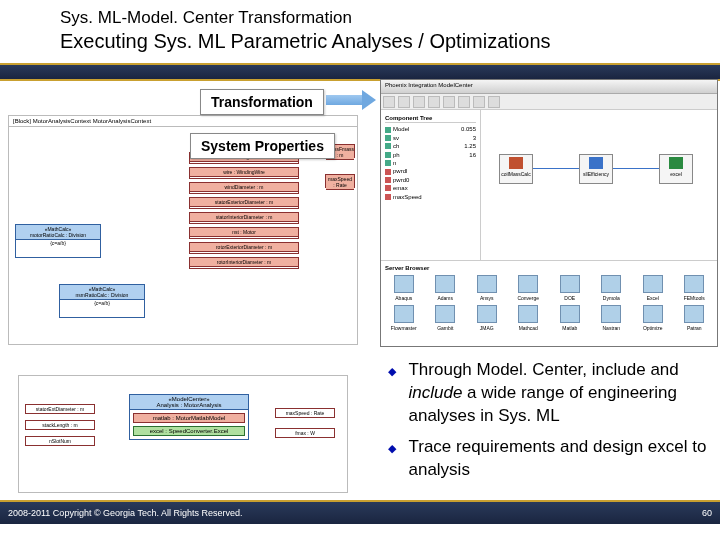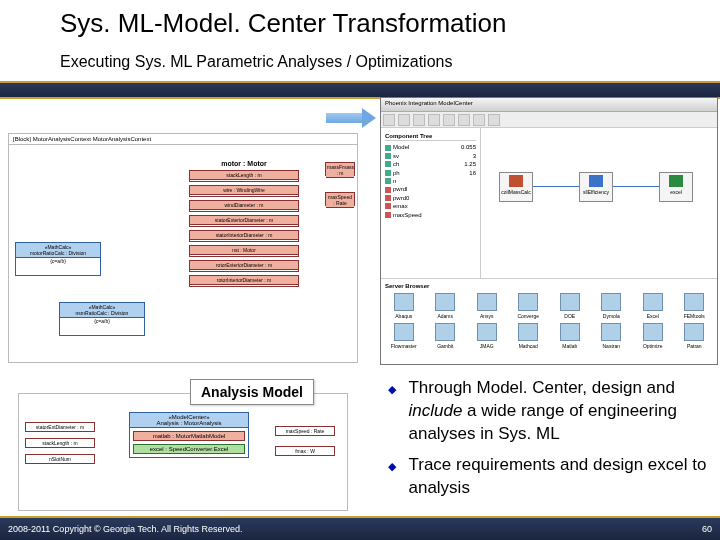--- a/index.html
+++ b/index.html
@@ -1,19 +1,19 @@
 <!DOCTYPE html>
 <html><head>
 <meta charset="utf-8">
 <style>
   * { box-sizing: border-box; margin: 0; padding: 0; }
   body { width: 720px; height: 540px; font-family: Arial, sans-serif; background: #fff; position: relative; overflow: hidden; }
   .header { padding: 8px 20px 4px 60px; }
-  .title { font-size: 26px; font-weight: 400; color: #000; }
-  .subtitle { font-size: 16px; color: #000; margin-top: 14px; }
+  .title { font-size: 17px; font-weight: 400; color: #000; }
+  .subtitle { font-size: 20px; color: #000; margin-top: 2px; }
   .gold-band { height: 18px; background: linear-gradient(#2a3a5a, #1a2540); border-top: 2px solid #c9a030; border-bottom: 2px solid #c9a030; margin-top: 6px; }
   .content { position: relative; height: 420px; }
   .label-box { position: absolute; background: #fff; border: 1px solid #888; padding: 4px 10px; font-size: 14px; font-weight: bold; box-shadow: 1px 1px 2px rgba(0,0,0,0.2); z-index: 5; }
   .lbl-trans { top: 8px; left: 200px; }
   .lbl-sysprop { top: 52px; left: 190px; }
   .lbl-analysis { top: 280px; left: 190px; }
   .arrow { position: absolute; top: 12px; left: 326px; width: 50px; height: 14px; z-index: 4; }
   .arrow-body { width: 38px; height: 10px; background: linear-gradient(#9ec8f0, #6fa8e0); position: absolute; top: 2px; }
   .arrow-head { position: absolute; left: 36px; top: -3px; width: 0; height: 0; border-left: 14px solid #6fa8e0; border-top: 10px solid transparent; border-bottom: 10px solid transparent; }
   .diag { position: absolute; background: #fff; border: 1px solid #bbb; font-size: 6px; }
@@ -32,45 +32,46 @@
   .wf-box { position: absolute; width: 34px; height: 30px; border: 1px solid #888; background: #f5f5f5; font-size: 5px; text-align: center; padding-top: 16px; }
   .wf-ico { position: absolute; top: 2px; left: 9px; width: 14px; height: 12px; }
   .wf-link { position: absolute; height: 1px; background: #3a72c8; }
   .mc-lib { height: 86px; border-top: 1px solid #ccc; background: #fff; padding: 4px; }
   .lib-grid { display: grid; grid-template-columns: repeat(8, 1fr); gap: 4px; padding-top: 4px; }
   .lib-item { text-align: center; font-size: 5px; }
   .lib-ico { width: 20px; height: 18px; margin: 0 auto 2px; background: #b0d0e8; border: 1px solid #7090b0; }
   .bullets { position: absolute; top: 278px; left: 388px; width: 320px; font-size: 17px; line-height: 1.35; }
   .bullets li { list-style: none; display: flex; margin-bottom: 8px; }
   .bmark { color: #000dae; font-size: 11px; margin-right: 12px; margin-top: 5px; }
-  .footer { position: absolute; bottom: 0; width: 100%; height: 24px; background: linear-gradient(#2a3a5a, #1a2540); border-top: 2px solid #c9a030; display: flex; align-items: center; color: #fff; font-size: 9px; padding: 0 8px; }
+  .footer { position: absolute; bottom: 16px; width: 100%; height: 24px; background: linear-gradient(#2a3a5a, #1a2540); border-top: 2px solid #c9a030; display: flex; align-items: center; color: #fff; font-size: 9px; padding: 0 8px; }
   .f-left { flex: 1; }
   .f-mid { flex: 0; padding-right: 140px; }
   .f-right { }
   .sys-block { position: absolute; border: 1px solid #8a3030; background: #fff; font-size: 5px; text-align: center; }
   .sys-block.b { border-color: #3060a0; }
   .sys-hdr { background: #f0b0a0; border-bottom: 1px solid #8a3030; padding: 1px; }
   .sys-block.b .sys-hdr { background: #b0d0f0; border-bottom-color: #3060a0; }
 </style>
 </head>
 <body>
 
 <div class="header">
   <div class="title">Sys. ML-Model. Center Transformation</div>
   <div class="subtitle">Executing Sys. ML Parametric Analyses / Optimizations</div>
 </div>
 <div class="gold-band"></div>
 
 <div class="content">
 
+  <div class="label-box lbl-trans">Transformation</div>
   <div class="arrow">
     <div class="arrow-body"></div>
       <div class="arrow-head"></div>
   </div>
-  <div class="label-box lbl-analysis">Analysis Model</div>
+  <div class="label-box lbl-sysprop">System Properties</div>
 
   <div class="diag diag-sys">
     <div style="border-bottom:1px solid #bbb;padding:2px 4px;">[Block] MotorAnalysisContext   MotorAnalysisContext</div>
     <div style="position:absolute;top:26px;left:160px;width:150px;">
       <div style="text-align:center;font-weight:bold;font-size:7px;">motor : Motor</div>
       <div id="sysblocks">
           <div class="sys-block" style="position: relative; margin: 3px auto; width: 110px; height: 12px;">
             <div class="sys-hdr">stackLength : m</div>
           </div>
           <div class="sys-block" style="position: relative; margin: 3px auto; width: 110px; height: 12px;">
@@ -224,21 +225,21 @@
           <div class="lib-item"><div class="lib-ico"></div>Nastran</div>
           <div class="lib-item"><div class="lib-ico"></div>Optimize</div>
           <div class="lib-item"><div class="lib-ico"></div>Patran</div>
         </div>
     </div>
   </div>
 
   <ul class="bullets">
     <li>
         <span class="bmark">◆</span>
-        <span><span>Through Model. Center, design and </span><i>include</i><span> a wide range of engineering analyses in Sys. ML</span></span>
+        <span><span>Through Model. Center, include and </span><i>include</i><span> a wide range of engineering analyses in Sys. ML</span></span>
       </li>
     <li>
         <span class="bmark">◆</span>
         <span><span>Trace requirements and design excel to analysis</span></span>
       </li>
   </ul>
 
 </div>
 
 <div class="footer">

